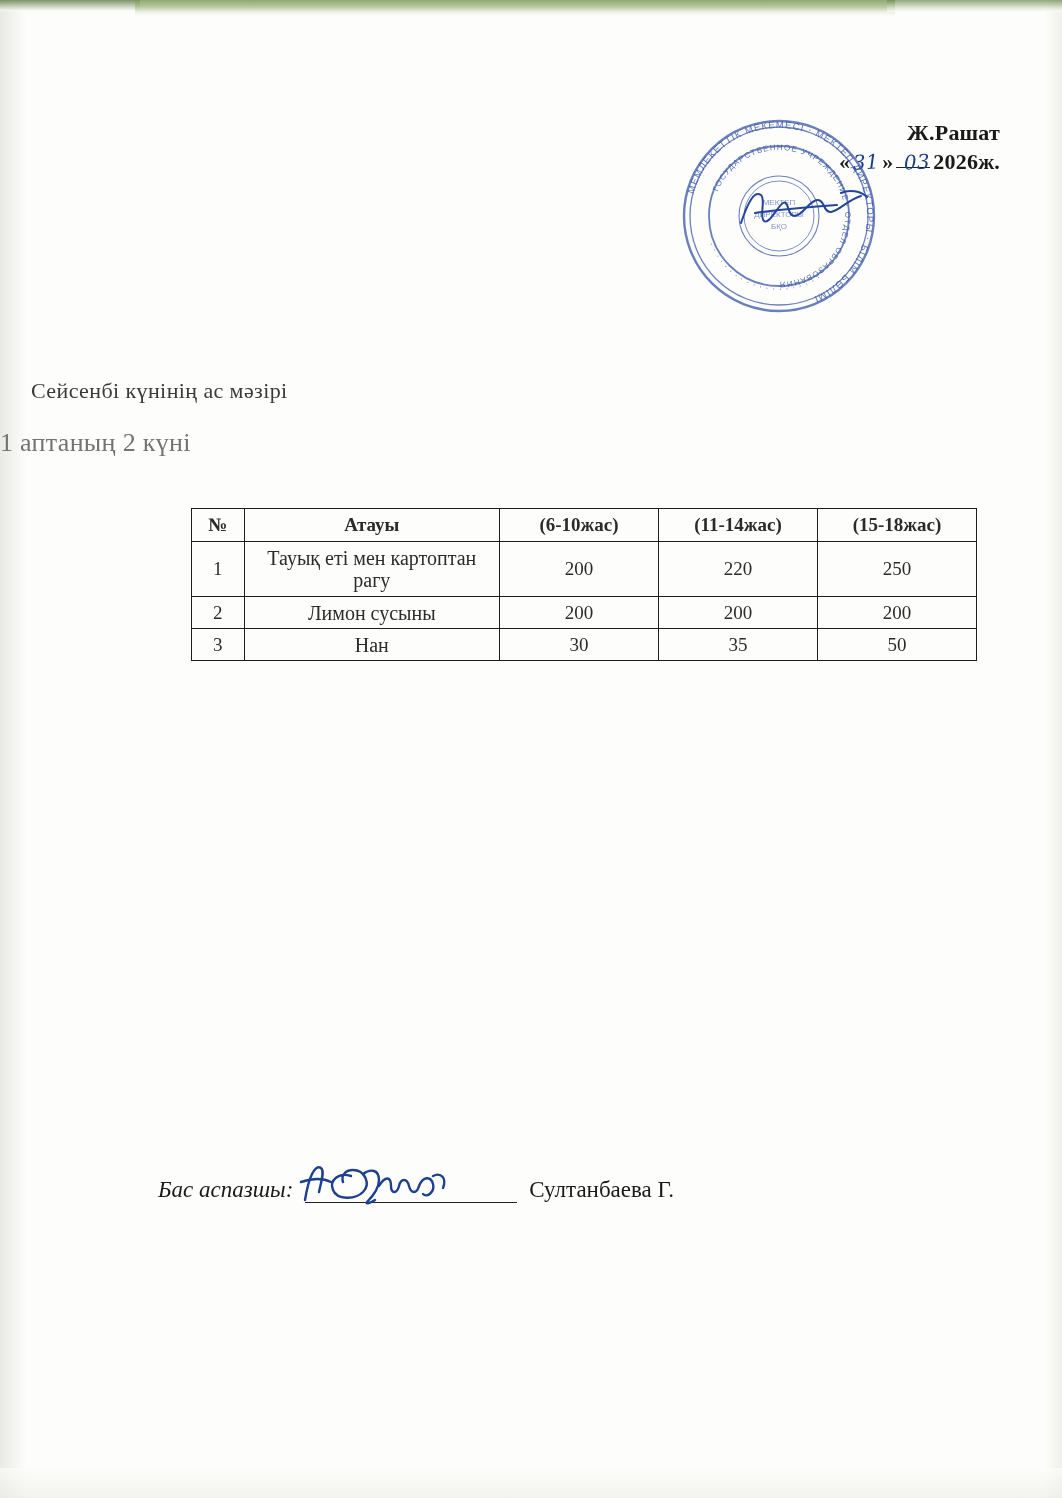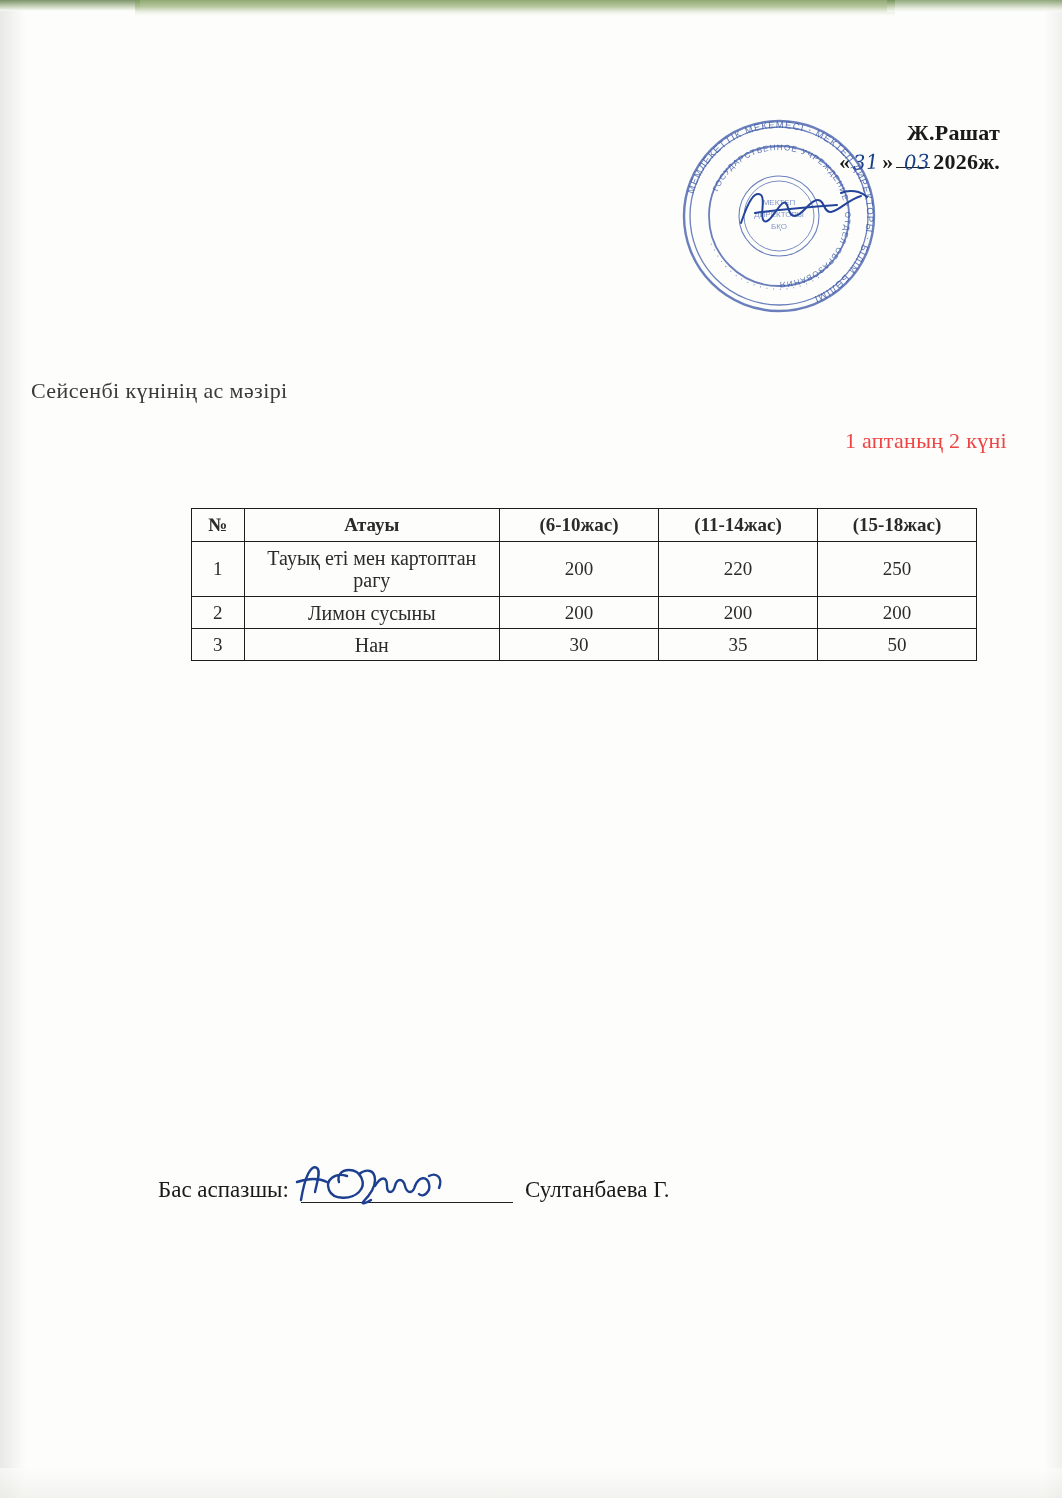--- a/index.html
+++ b/index.html
@@ -128,24 +128,24 @@
     top: 378px;
     font-size: 22px;
     letter-spacing: .4px;
     color: #3a3a3a;
     margin-left: 31px;
   }
   .title-sub {
     position: absolute;
     left: 0; right: 0;
     top: 428px;
-    text-align: right;
-    font-size: 22px;
+    text-align: left;
+    font-size: 26px;
     letter-spacing: .3px;
-    color: #ef4444;
+    color: #737373;
     padding-right: 55px;
   }
 
   
   .menu-table-wrap {
     position: absolute;
     left: 191px;
     top: 508px;
     width: 786px;
   }
@@ -183,21 +183,21 @@
     width: 700px;
     font-size: 23px;
     color: #1a1a1a;
   }
   .sig-row {
     display: flex;
     align-items: flex-end;
     margin-bottom: 22px;
     position: relative;
   }
-  .sig-label { white-space: nowrap; }
+  .sig-label { white-space: nowrap; font-style: italic; }
   .sig-rule {
     flex: 0 0 auto;
     width: 212px;
     border-bottom: 1px solid #222;
     height: 26px;
     margin: 0 12px;
     position: relative;
   }
   .sig-name { white-space: nowrap; }
   .sig-ink-1 {

